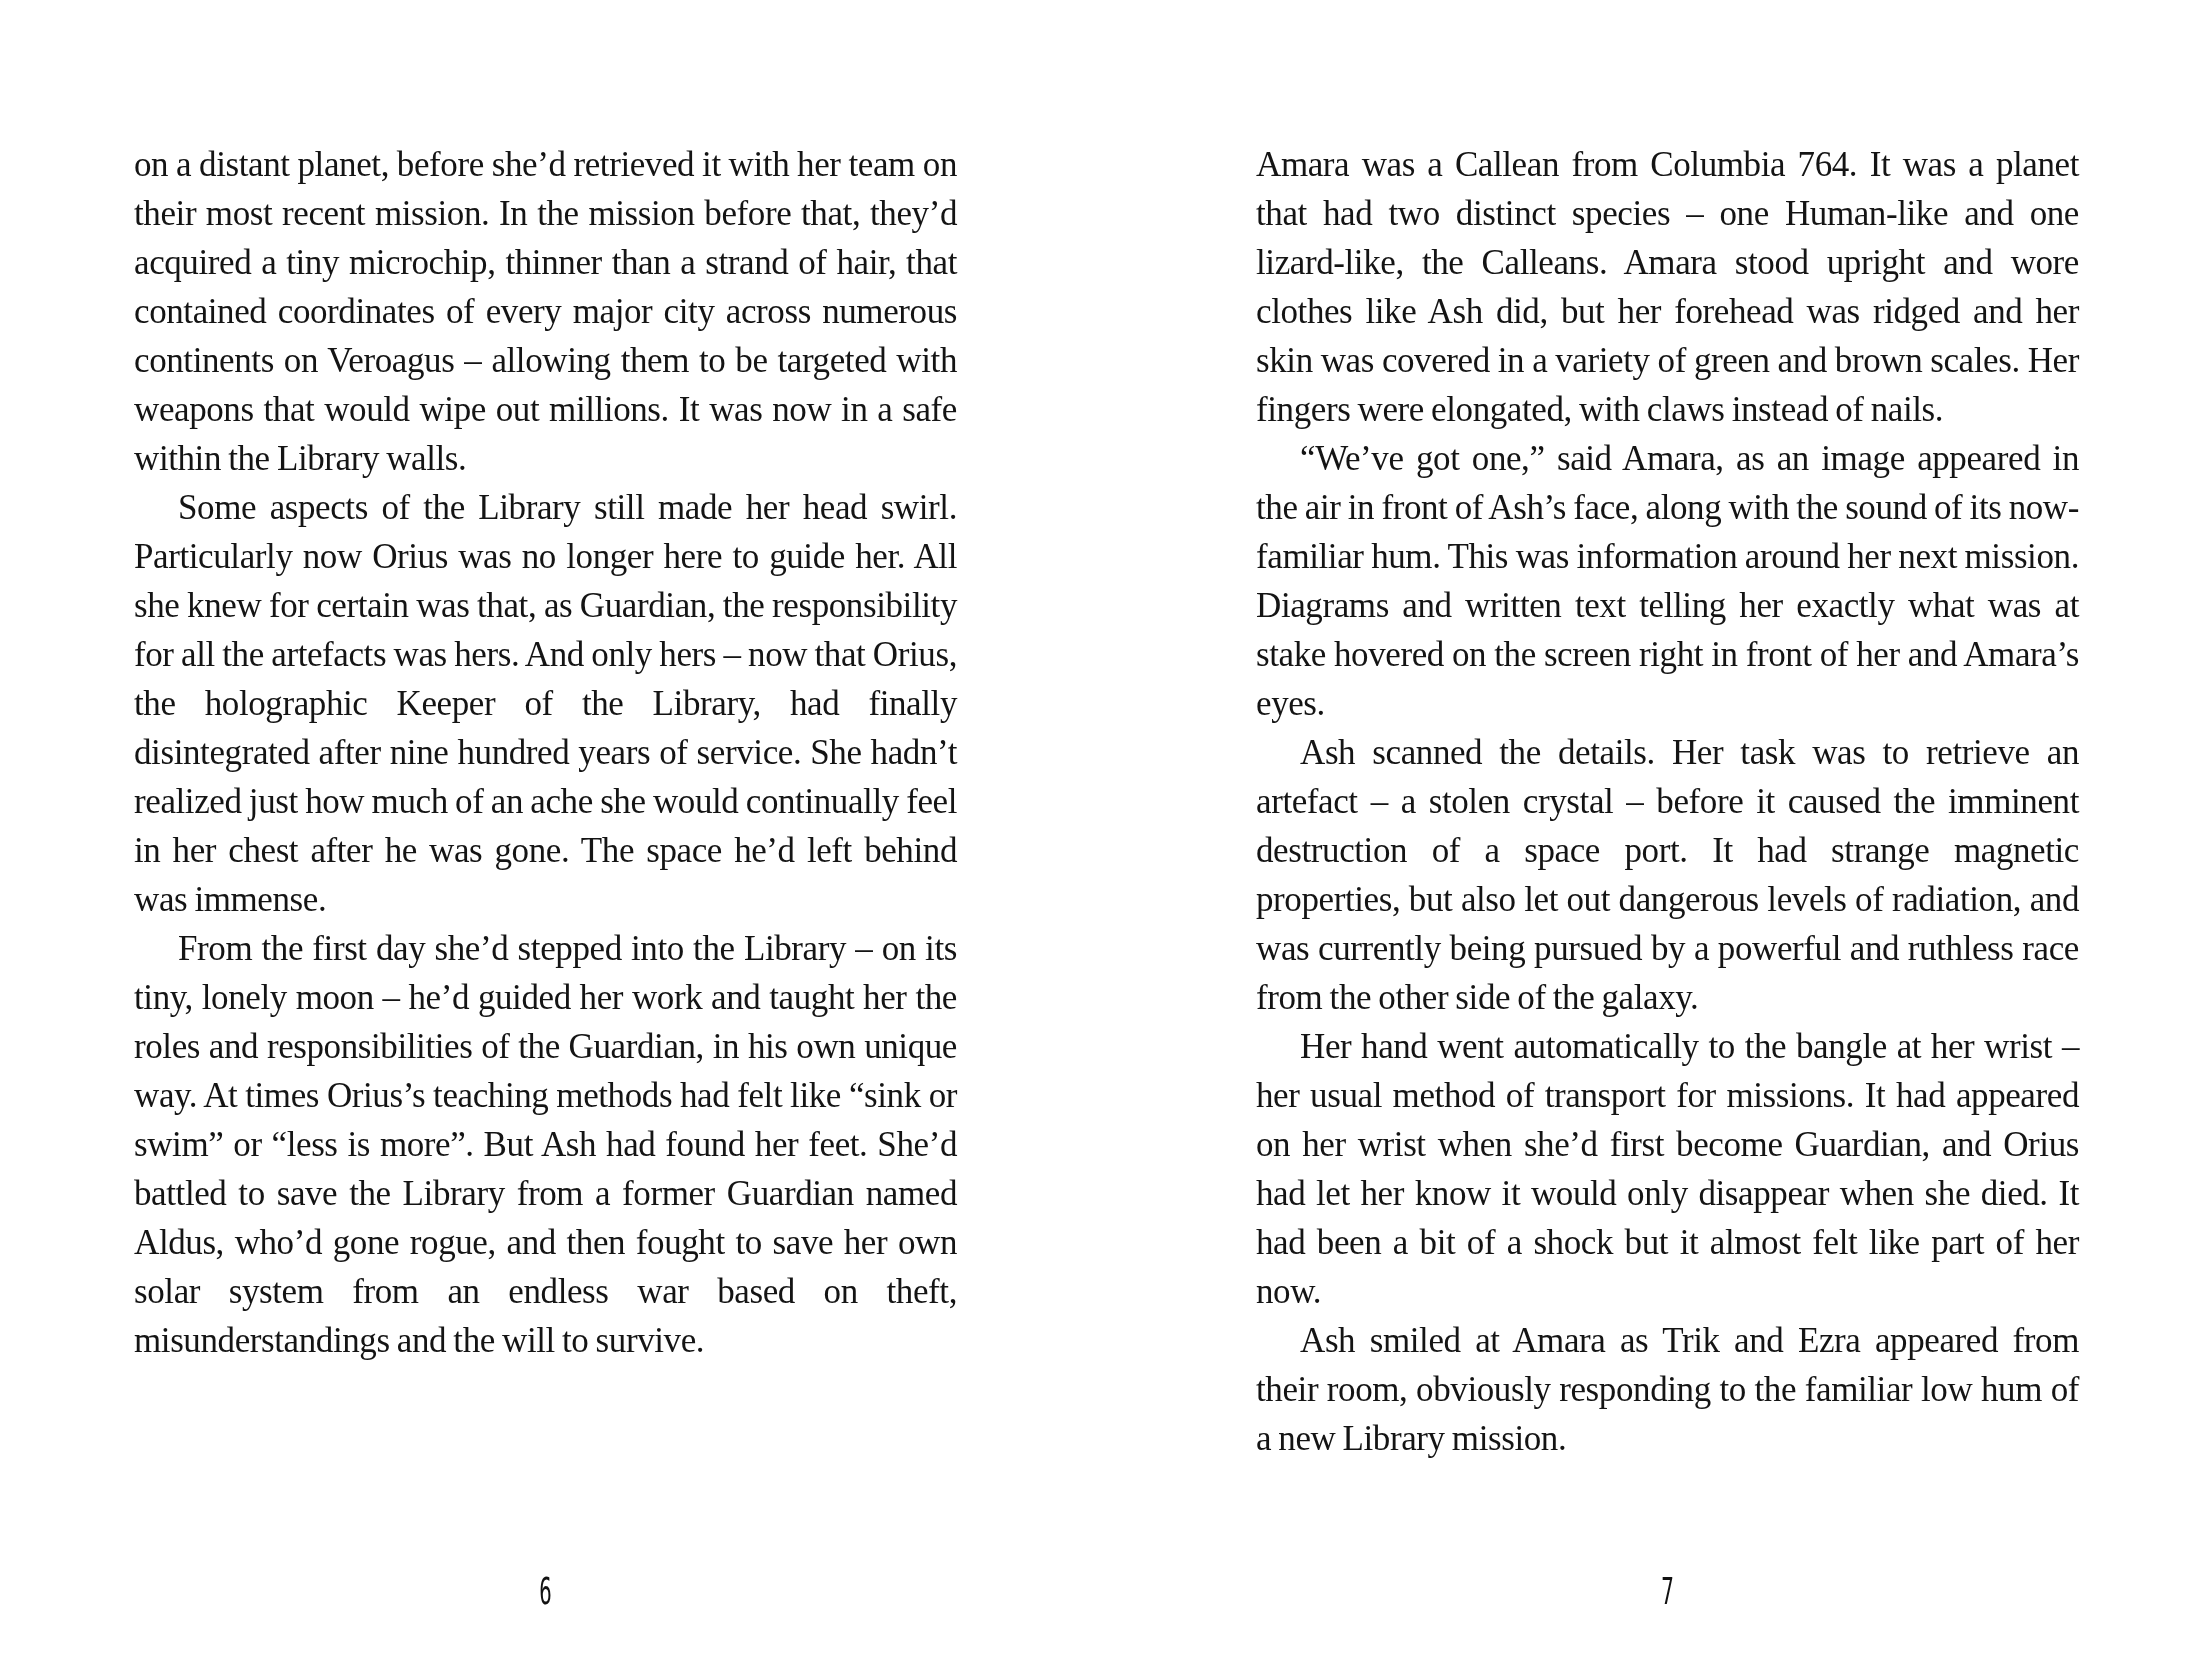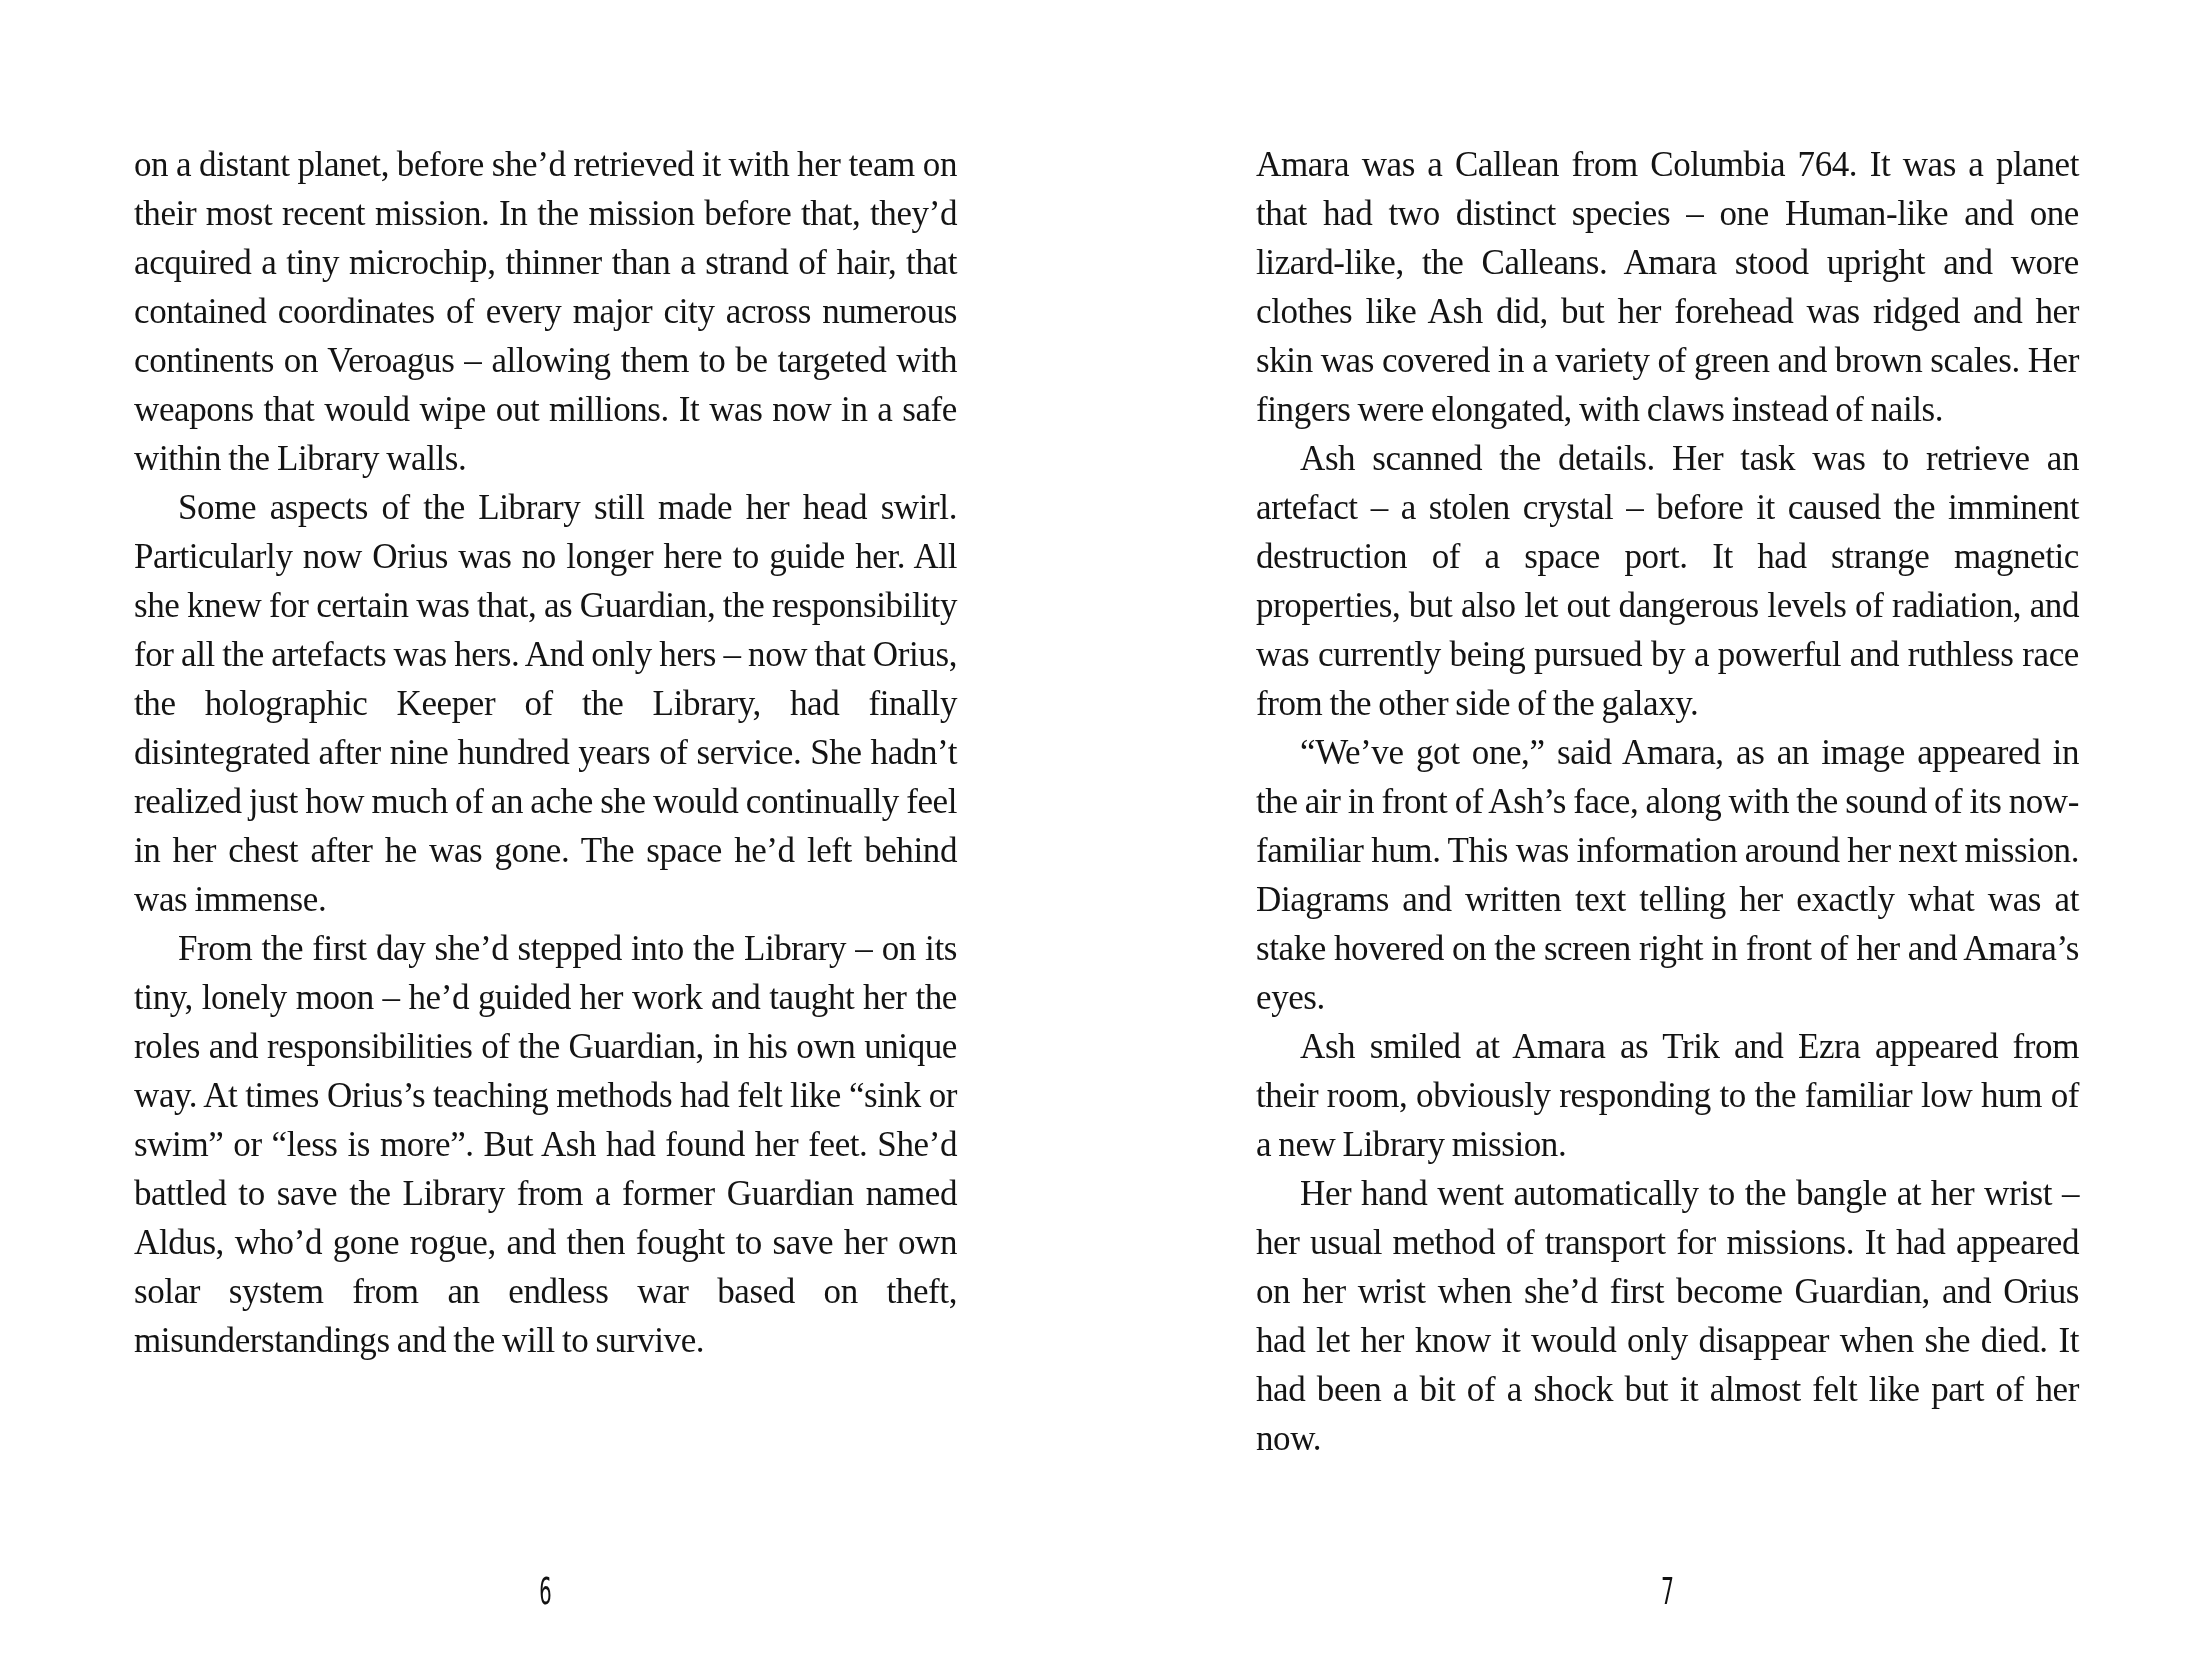--- a/index.html
+++ b/index.html
@@ -59,24 +59,24 @@
 <div class="book-spread">
 
   <div class="page-text left">
       <p class="para">on a distant planet, before she’d retrieved it with her team on their most recent mission. In the mission before that, they’d acquired a tiny microchip, thinner than a strand of hair, that contained coordinates of every major city across numerous continents on Veroagus – allowing them to be targeted with weapons that would wipe out millions. It was now in a safe within the Library walls.</p>
       <p class="para indent">Some aspects of the Library still made her head swirl. Particularly now Orius was no longer here to guide her. All she knew for certain was that, as Guardian, the responsibility for all the artefacts was hers. And only hers – now that Orius, the holographic Keeper of the Library, had finally disintegrated after nine hundred years of service. She hadn’t realized just how much of an ache she would continually feel in her chest after he was gone. The space he’d left behind was immense.</p>
       <p class="para indent">From the first day she’d stepped into the Library – on its tiny, lonely moon – he’d guided her work and taught her the roles and responsibilities of the Guardian, in his own unique way. At times Orius’s teaching methods had felt like “sink or swim” or “less is more”. But Ash had found her feet. She’d battled to save the Library from a former Guardian named Aldus, who’d gone rogue, and then fought to save her own solar system from an endless war based on theft, misunderstandings and the will to survive.</p>
     </div>
 
   <div class="page-text right">
       <p class="para">Amara was a Callean from Columbia 764. It was a planet that had two distinct species – one Human-like and one lizard-like, the Calleans. Amara stood upright and wore clothes like Ash did, but her forehead was ridged and her skin was covered in a variety of green and brown scales. Her fingers were elongated, with claws instead of nails.</p>
+      <p class="para indent">“We’ve got one,” said Amara, as an image appeared in the air in front of Ash’s face, along with the sound of its now-familiar hum. This was information around her next mission. Diagrams and written text telling her exactly what was at stake hovered on the screen right in front of her and Amara’s eyes.</p>
       <p class="para indent">Ash scanned the details. Her task was to retrieve an artefact – a stolen crystal – before it caused the imminent destruction of a space port. It had strange magnetic properties, but also let out dangerous levels of radiation, and was currently being pursued by a powerful and ruthless race from the other side of the galaxy.</p>
-      <p class="para indent">“We’ve got one,” said Amara, as an image appeared in the air in front of Ash’s face, along with the sound of its now-familiar hum. This was information around her next mission. Diagrams and written text telling her exactly what was at stake hovered on the screen right in front of her and Amara’s eyes.</p>
+      <p class="para indent">Her hand went automatically to the bangle at her wrist – her usual method of transport for missions. It had appeared on her wrist when she’d first become Guardian, and Orius had let her know it would only disappear when she died. It had been a bit of a shock but it almost felt like part of her now.</p>
       <p class="para indent">Ash smiled at Amara as Trik and Ezra appeared from their room, obviously responding to the familiar low hum of a new Library mission.</p>
-      <p class="para indent">Her hand went automatically to the bangle at her wrist – her usual method of transport for missions. It had appeared on her wrist when she’d first become Guardian, and Orius had let her know it would only disappear when she died. It had been a bit of a shock but it almost felt like part of her now.</p>
     </div>
 
   <div class="pagenum left">
     <span class="digit">6</span>
   </div>
 
   <div class="pagenum right">
     <span class="digit">7</span>
   </div>
 

